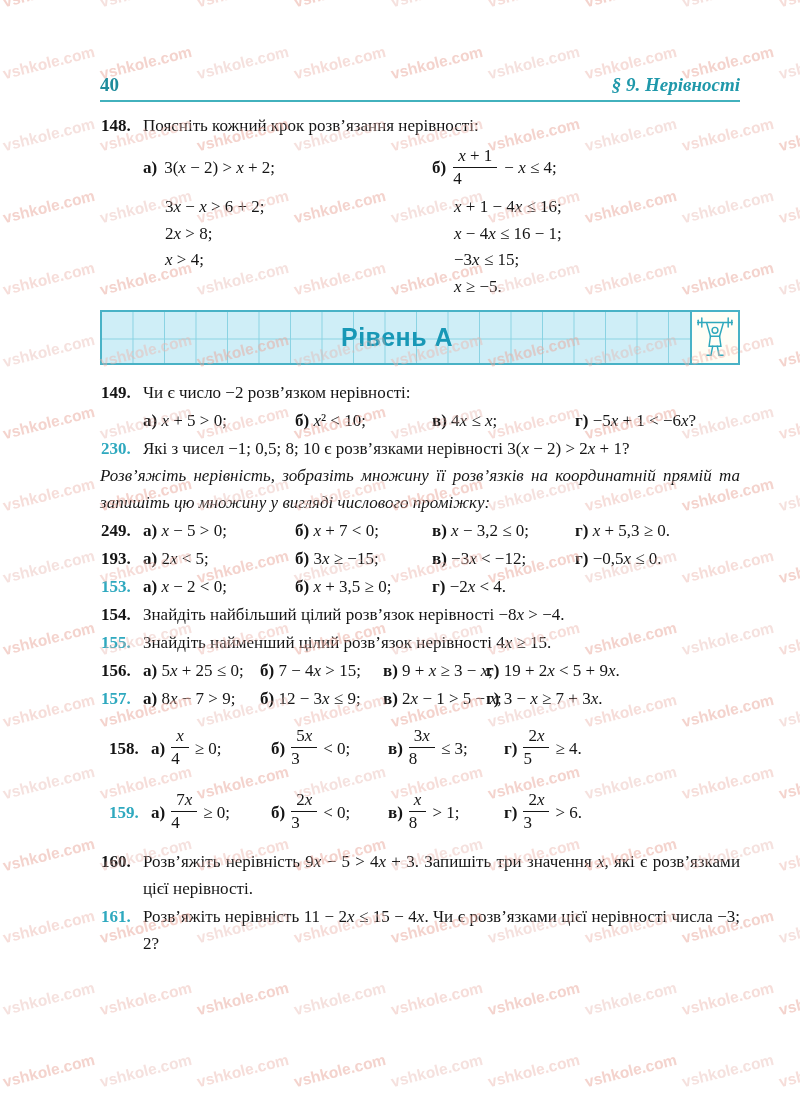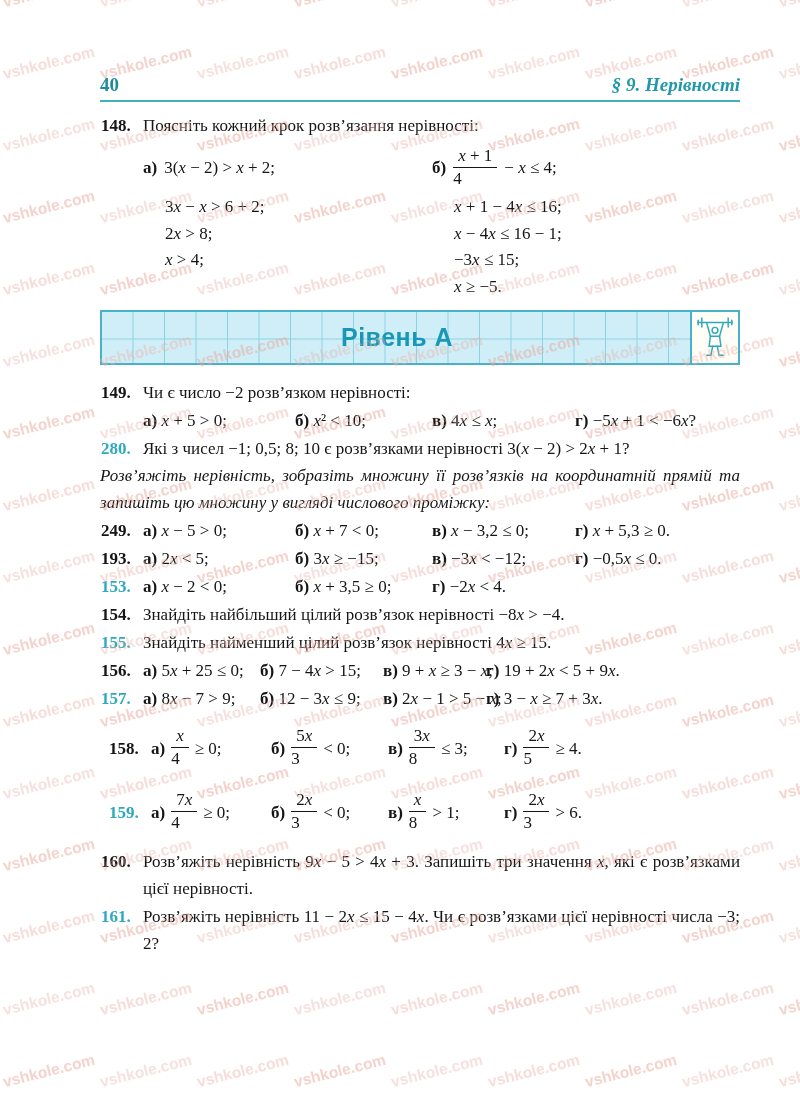--- a/index.html
+++ b/index.html
@@ -127,21 +127,21 @@
         <div class="prob">
           <span class="opts ga">
             <span class="ocell"><b class="olab">а)</b> <span><i class="mv">x</i> + 5 &gt; 0;</span></span>
             <span class="ocell"><b class="olab">б)</b> <span><i class="mv">x</i>² &lt; 10;</span></span>
             <span class="ocell"><b class="olab">в)</b> <span>4<i class="mv">x</i> ≤ <i class="mv">x</i>;</span></span>
             <span class="ocell"><b class="olab">г)</b> <span>−5<i class="mv">x</i> + 1 &lt; −6<i class="mv">x</i>?</span></span>
           </span>
         </div>
       </div>
       <div>
-        <div class="prob"><span class="num accent">280.</span><span class="ptxt">Які з чисел −1; 0,5; 8; 10 є розв’язками нерівності 3(<i class="mv">x</i> − 2) &gt; 2<i class="mv">x</i> + 1?</span></div>
+        <div class="prob"><span class="num accent">230.</span><span class="ptxt">Які з чисел −1; 0,5; 8; 10 є розв’язками нерівності 3(<i class="mv">x</i> − 2) &gt; 2<i class="mv">x</i> + 1?</span></div>
       </div>
       <div class="instr">Розв’яжіть нерівність, зобразіть множину її розв’язків на координатній прямій та запишіть цю множину у вигляді числового проміжку:</div>
       <div>
         <div class="prob">
           <span class="num">249.</span>
           <span class="opts ga">
             <span class="ocell"><b class="olab">а)</b> <span><i class="mv">x</i> − 5 &gt; 0;</span></span>
             <span class="ocell"><b class="olab">б)</b> <span><i class="mv">x</i> + 7 &lt; 0;</span></span>
             <span class="ocell"><b class="olab">в)</b> <span><i class="mv">x</i> − 3,2 ≤ 0;</span></span>
             <span class="ocell"><b class="olab">г)</b> <span><i class="mv">x</i> + 5,3 ≥ 0.</span></span>

